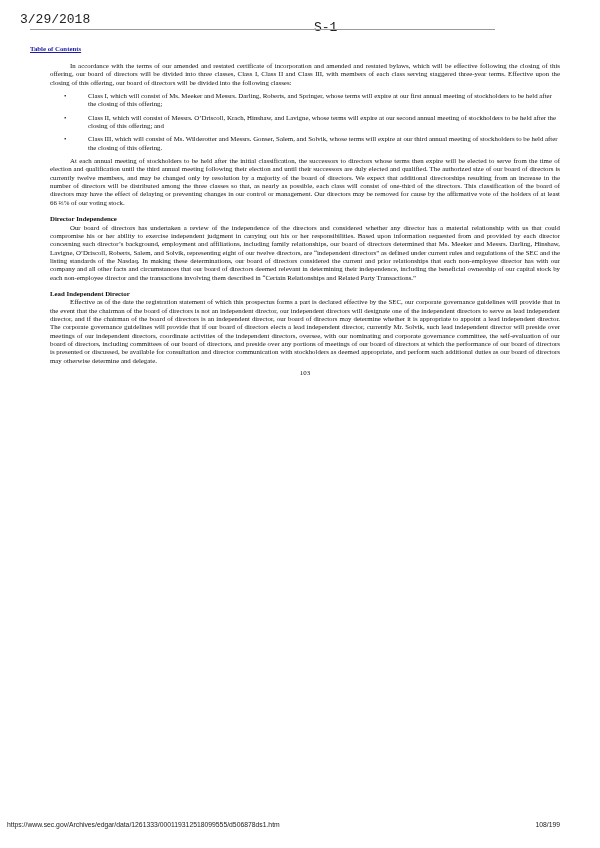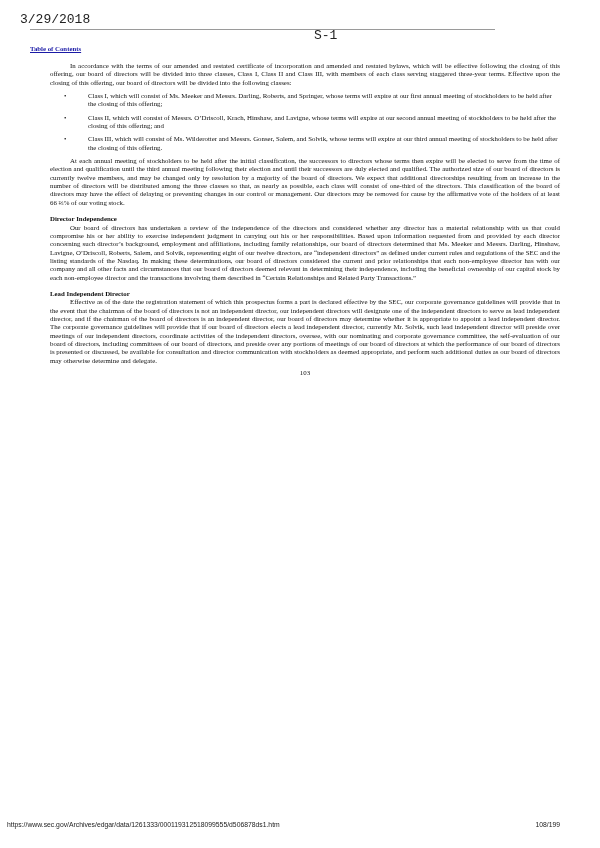--- a/index.html
+++ b/index.html
@@ -1,20 +1,20 @@
 <!DOCTYPE html>
 <html><head>
 <meta charset="utf-8">
 <style>
   html, body { margin: 0; padding: 0; background: #ffffff; }
   body { width: 600px; height: 848px; position: relative; overflow: hidden; }
   .hdr { position: absolute; top: 12px; left: 20px; right: 20px; height: 12px;
          font-family: Liberation Mono, monospace; font-size: 13px; color: #222; }
   .hdr .date { position: absolute; left: 0; top: 0; }
-  .hdr .title { position: absolute; left: 282px; top: 16px; padding-left: 12px; }
+  .hdr .title { position: absolute; left: 282px; top: 8px; padding-left: 12px; }
   .rule { position: absolute; top: 29px; left: 30px; right: 105px; height: 0; border-top: 1px solid #9a9a9a; }
   .toc { position: absolute; top: 45px; left: 30px; font-family: "Liberation Serif", serif;
          font-size: 6.8px; font-weight: bold; color: #1a1aa6; text-decoration: underline; cursor: pointer; }
   .content { position: absolute; top: 62px; left: 50px; width: 510px;
              font-family: "Liberation Serif", serif; font-size: 6.85px; line-height: 8.35px; color: #111; }
   .content p { margin: 0; text-align: justify; text-align-last: left; }
   .indent { text-indent: 20px; }
   .bullets { list-style: none; margin: 5px 0 0 0; padding: 0; }
   .bullets li { position: relative; padding-left: 38px; margin-bottom: 5px; padding-right: 0; }
   .bullets li .dot { position: absolute; left: 14px; top: 0; }

